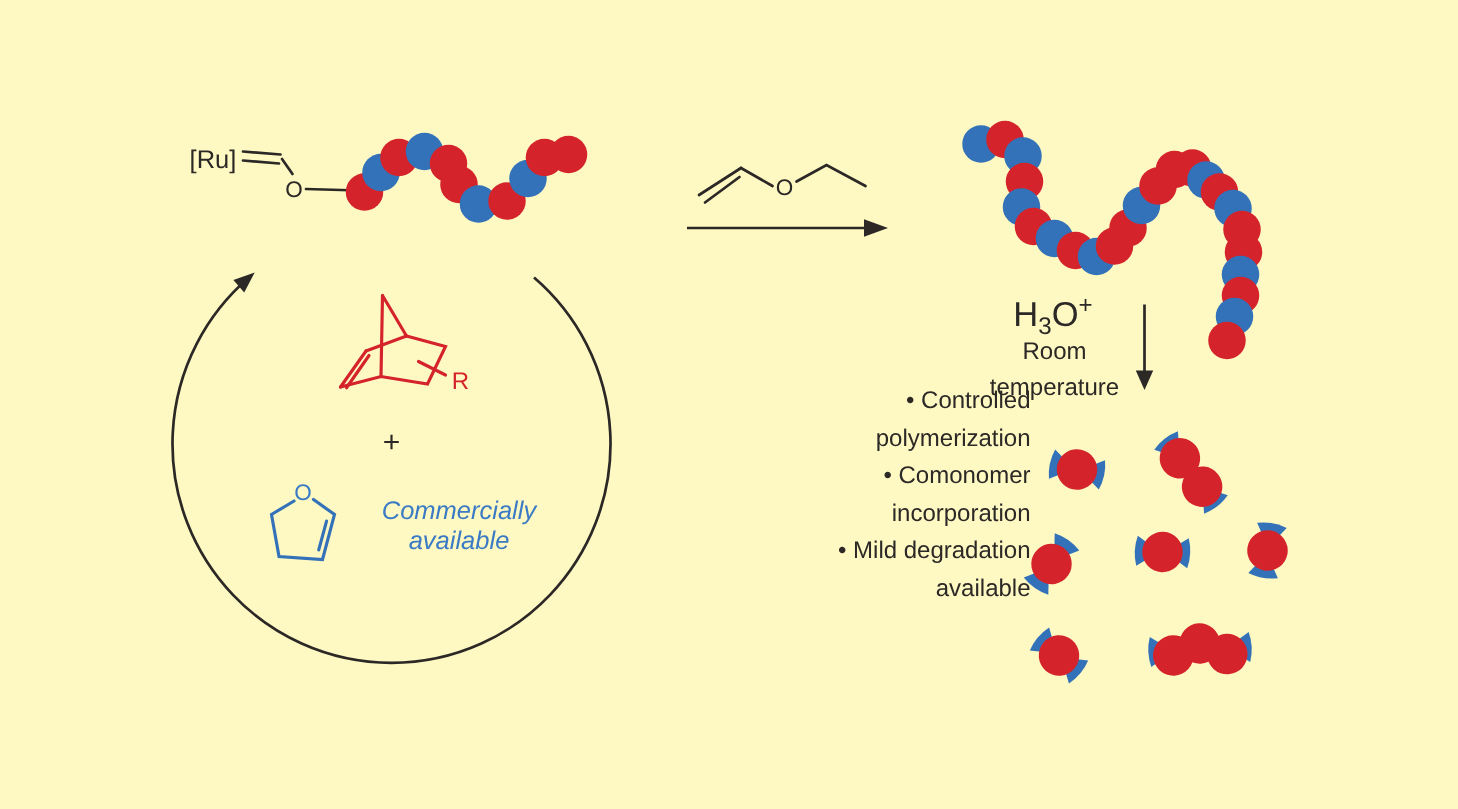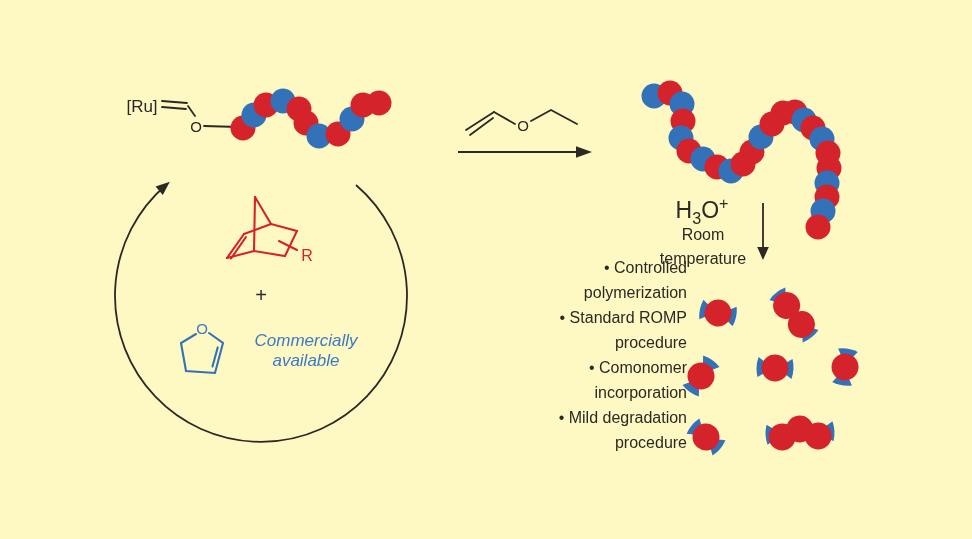--- a/index.html
+++ b/index.html
@@ -167,21 +167,19 @@
   <div class="label lbl-commercial lbl-blue" style="left:306px;top:351px">Commercially
 available</div>
 
   <div class="label lbl-acid" style="left:702px;top:211px"><span>H</span><sub>3</sub><span>O</span><sup>+</sup></div>
   <div class="label lbl-cond" style="left:703px;top:247px">Room
 temperature</div>
 
   <div class="bullets">
     <div class="bullet-item">• Controlled
 polymerization</div>
-    <div class="bullet-item">• Standard ROMP
-procedure</div>
     <div class="bullet-item">• Comonomer
 incorporation</div>
     <div class="bullet-item">• Mild degradation
-procedure</div>
+available</div>
   </div>
 
 </div>
 
 </body></html>

